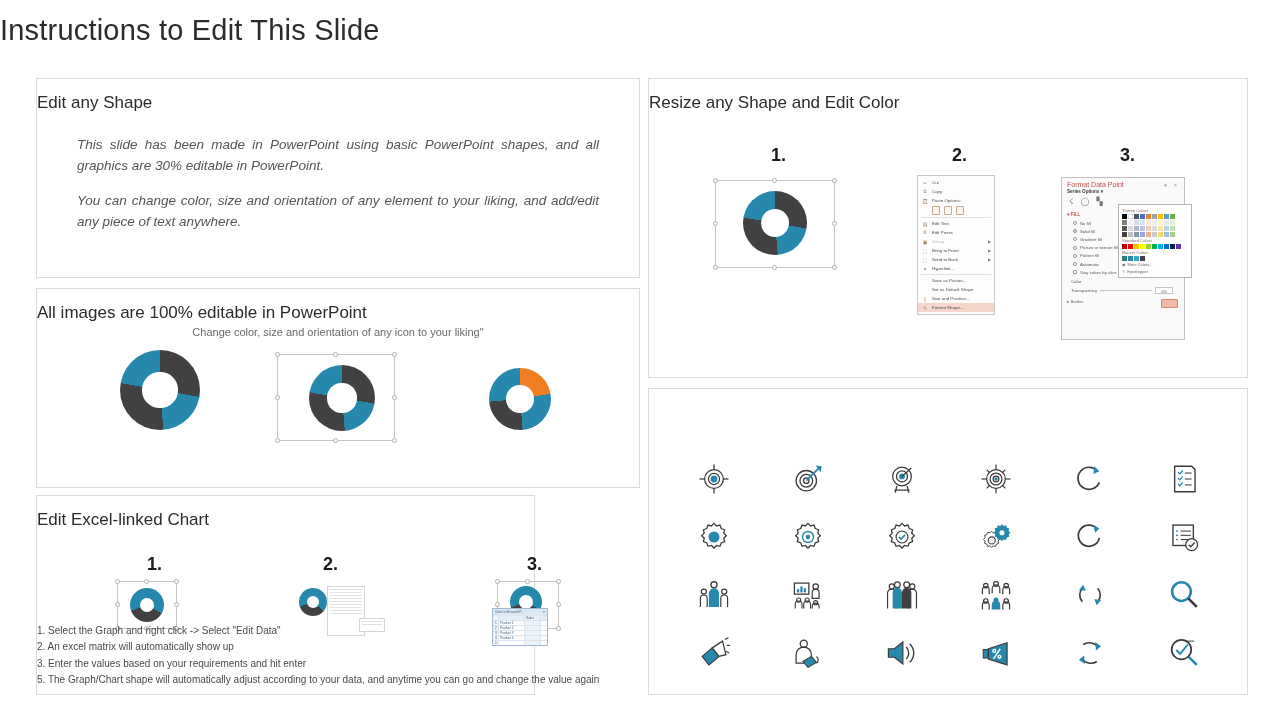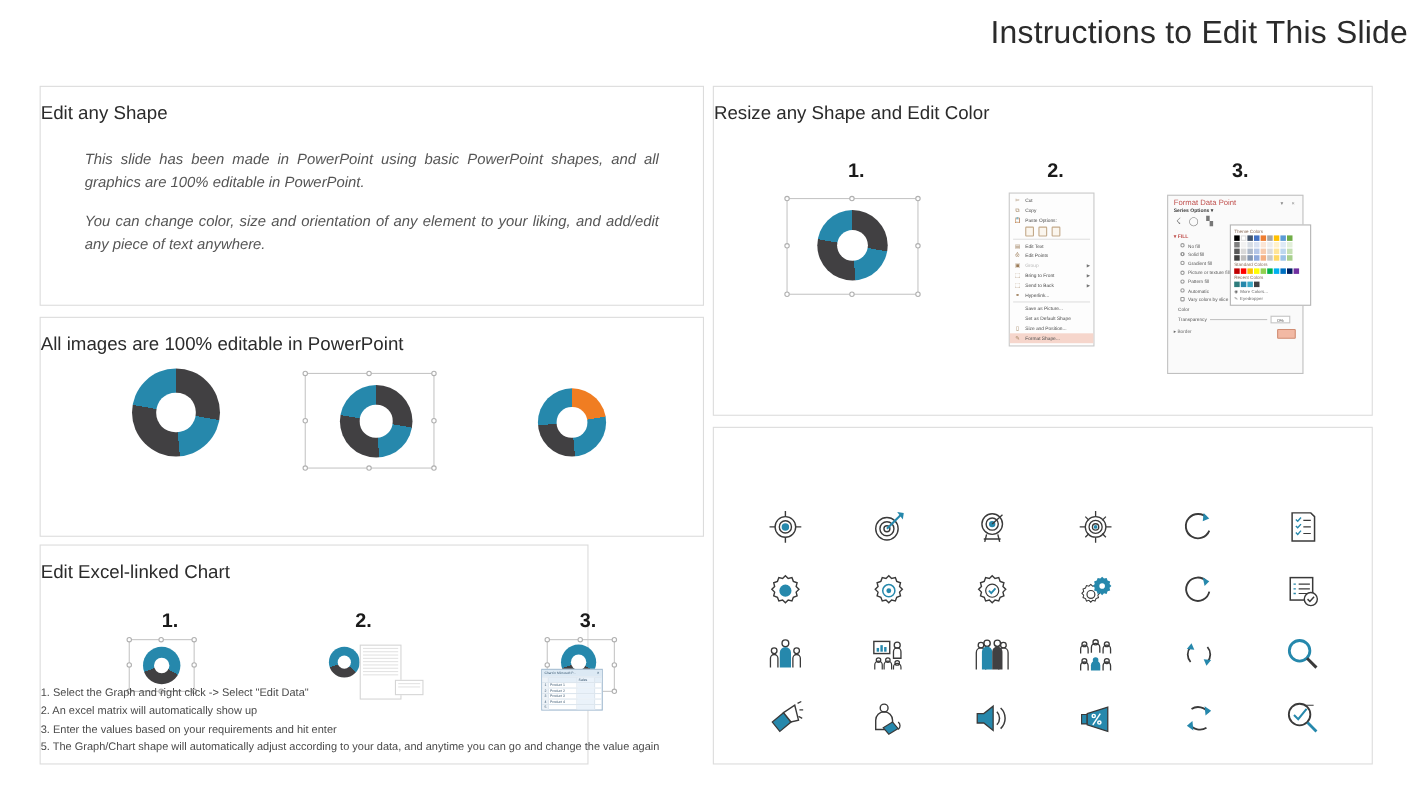--- a/index.html
+++ b/index.html
@@ -8,21 +8,21 @@
     width:1280px; height:720px;
     background:#ffffff;
     font-family:"Liberation Sans", sans-serif;
     color:#3b3b3b;
     overflow:hidden;
   }
   .slide { position:relative; width:1280px; height:720px; }
 
   .slide-title {
     position:absolute; left:0; top:14px; width:1280px;
-    text-align:right; font-size:29px; color:#2b2b2b; letter-spacing:.2px;
+    text-align:left; font-size:29px; color:#2b2b2b; letter-spacing:.2px;
   }
 
   .panel {
     position:absolute; background:#fff; border:1px solid #dcdcdc;
   }
   .p-editshape { left:36px;  top:78px;  width:604px; height:200px; }
   .p-images    { left:36px;  top:288px; width:604px; height:200px; }
   .p-excel     { left:36px;  top:495px; width:499px; height:200px; }
   .p-resize    { left:648px; top:78px;  width:600px; height:300px; }
   .p-icons     { left:648px; top:388px; width:600px; height:307px; }
@@ -162,26 +162,27 @@
 </style>
 </head>
 <body>
 
 <div class="slide">
 
   <div class="slide-title">Instructions to Edit This Slide</div>
 
   <div class="panel p-editshape">
     <div class="panel-title">Edit any Shape</div>
-    <div class="body-text">This slide has been made in PowerPoint using basic PowerPoint shapes, and all graphics are 100% editable in PowerPoint.</div>
+    <div class="body-text">This slide has been made in PowerPoint using basic PowerPoint shapes, and all graphics are 30% editable in PowerPoint.</div>
     <div class="body-text second">You can change color, size and orientation of any element to your liking, and add/edit any piece of text anywhere.</div>
   </div>
 
   <div class="panel p-images">
     <div class="panel-title">All images are 100% editable in PowerPoint</div>
+    <div class="panel-sub plain">Change color, size and orientation of any icon to your liking"</div>
 
     <div class="img-row">
 
       <div class="donut" style="position:absolute;left:83px;top:6px;width:80px;height:80px;
            background:conic-gradient(#414042 0deg 100deg,#2688ac 100deg 175deg,#414042 175deg 280deg,#2688ac 280deg 360deg);"></div>
 
       <div class="selbox" style="left:240px;top:10px;width:118px;height:87px;">
         <span class="h tl"></span>
         <span class="h tc"></span>
         <span class="h tr"></span>

